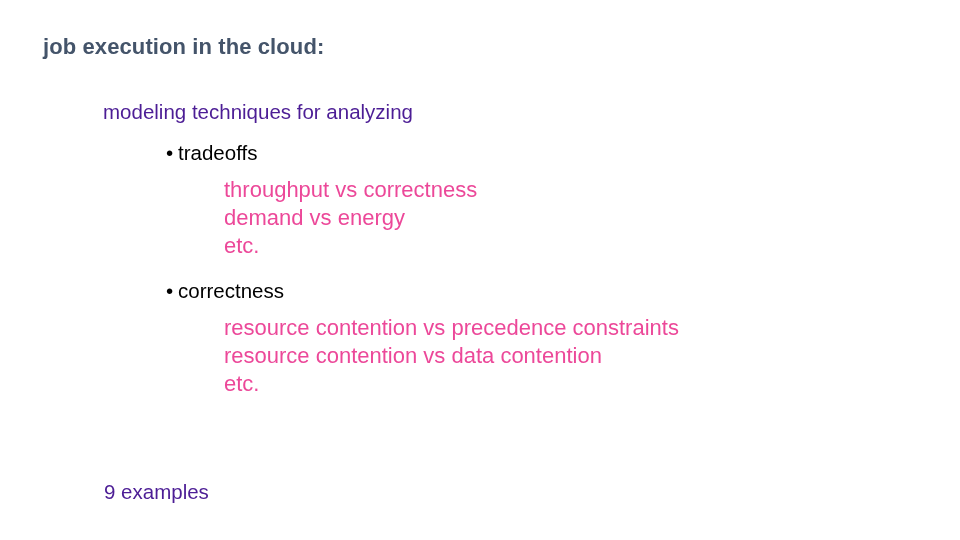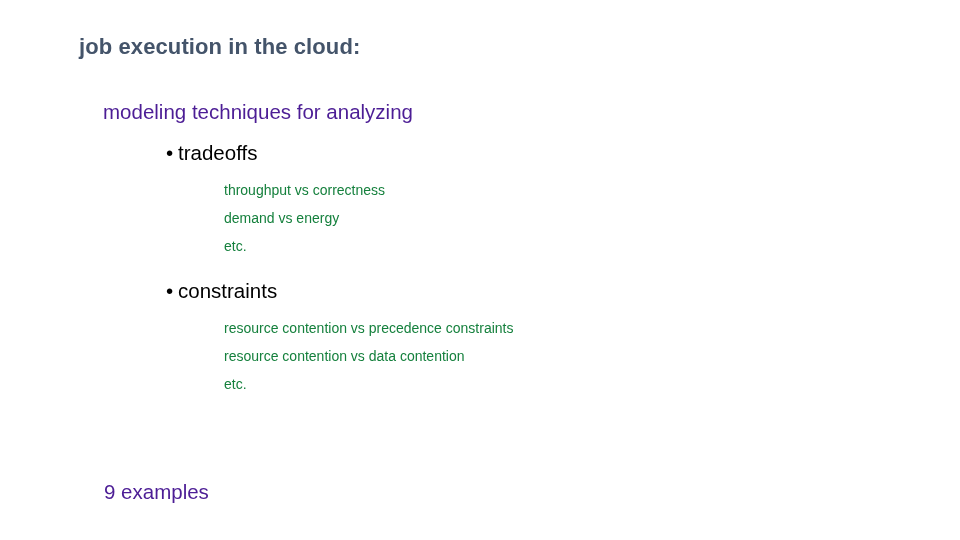--- a/index.html
+++ b/index.html
@@ -22,21 +22,20 @@
   
   .slide-title {
     position: absolute;
     left: 43px;
     top: 34px;
     font-size: 22px;
     font-weight: bold;
     color: #44546a;
     letter-spacing: 0.1px;
     white-space: nowrap;
-    margin-left: 36px;
   }
 
   
   .body-line {
     position: absolute;
     font-size: 20.5px;
     font-weight: normal;
     color: #4c1d95;
     white-space: nowrap;
     line-height: 28px;
@@ -74,22 +73,22 @@
 
   
   .subgroup {
     position: absolute;
     left: 224px;
   }
   .subgroup.group-tradeoffs   { top: 176px; }
   .subgroup.group-interactions { top: 314px; }
 
   .subgroup .sub-line {
-    font-size: 14px;
-    color: #15803d;
+    font-size: 22px;
+    color: #ec4899;
     white-space: nowrap;
     line-height: 28px;
     height: 28px;
   }
 
   
   .footer-note {
     left: 104px;
     top: 478px;
   }
@@ -109,21 +108,21 @@
   </div>
 
   <div class="subgroup group-tradeoffs">
     <div class="sub-line">throughput vs correctness</div>
     <div class="sub-line">demand vs energy</div>
     <div class="sub-line">etc.</div>
   </div>
 
   <div class="bullet-row row-interactions">
     <span class="bullet-glyph">•</span>
-    <span class="bullet-label">constraints</span>
+    <span class="bullet-label">correctness</span>
   </div>
 
   <div class="subgroup group-interactions">
     <div class="sub-line">resource contention vs precedence constraints</div>
     <div class="sub-line">resource contention vs data contention</div>
     <div class="sub-line">etc.</div>
   </div>
 
   <div class="body-line footer-note">9 examples</div>
 

